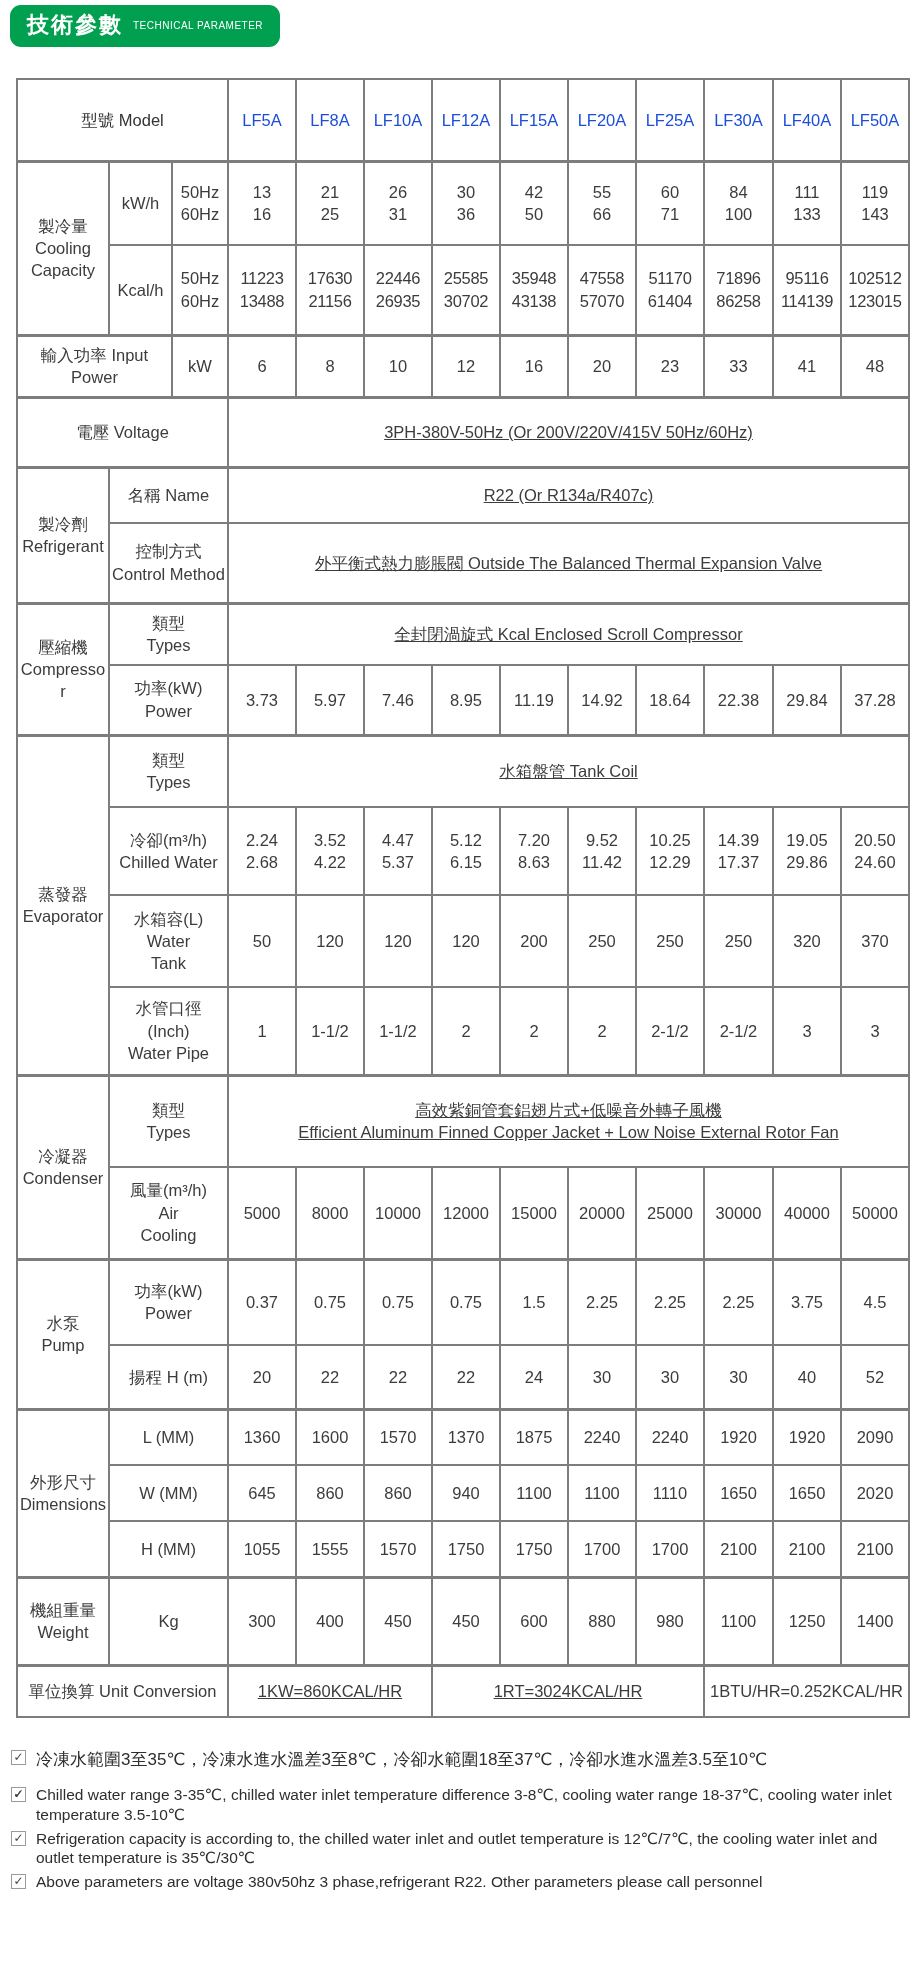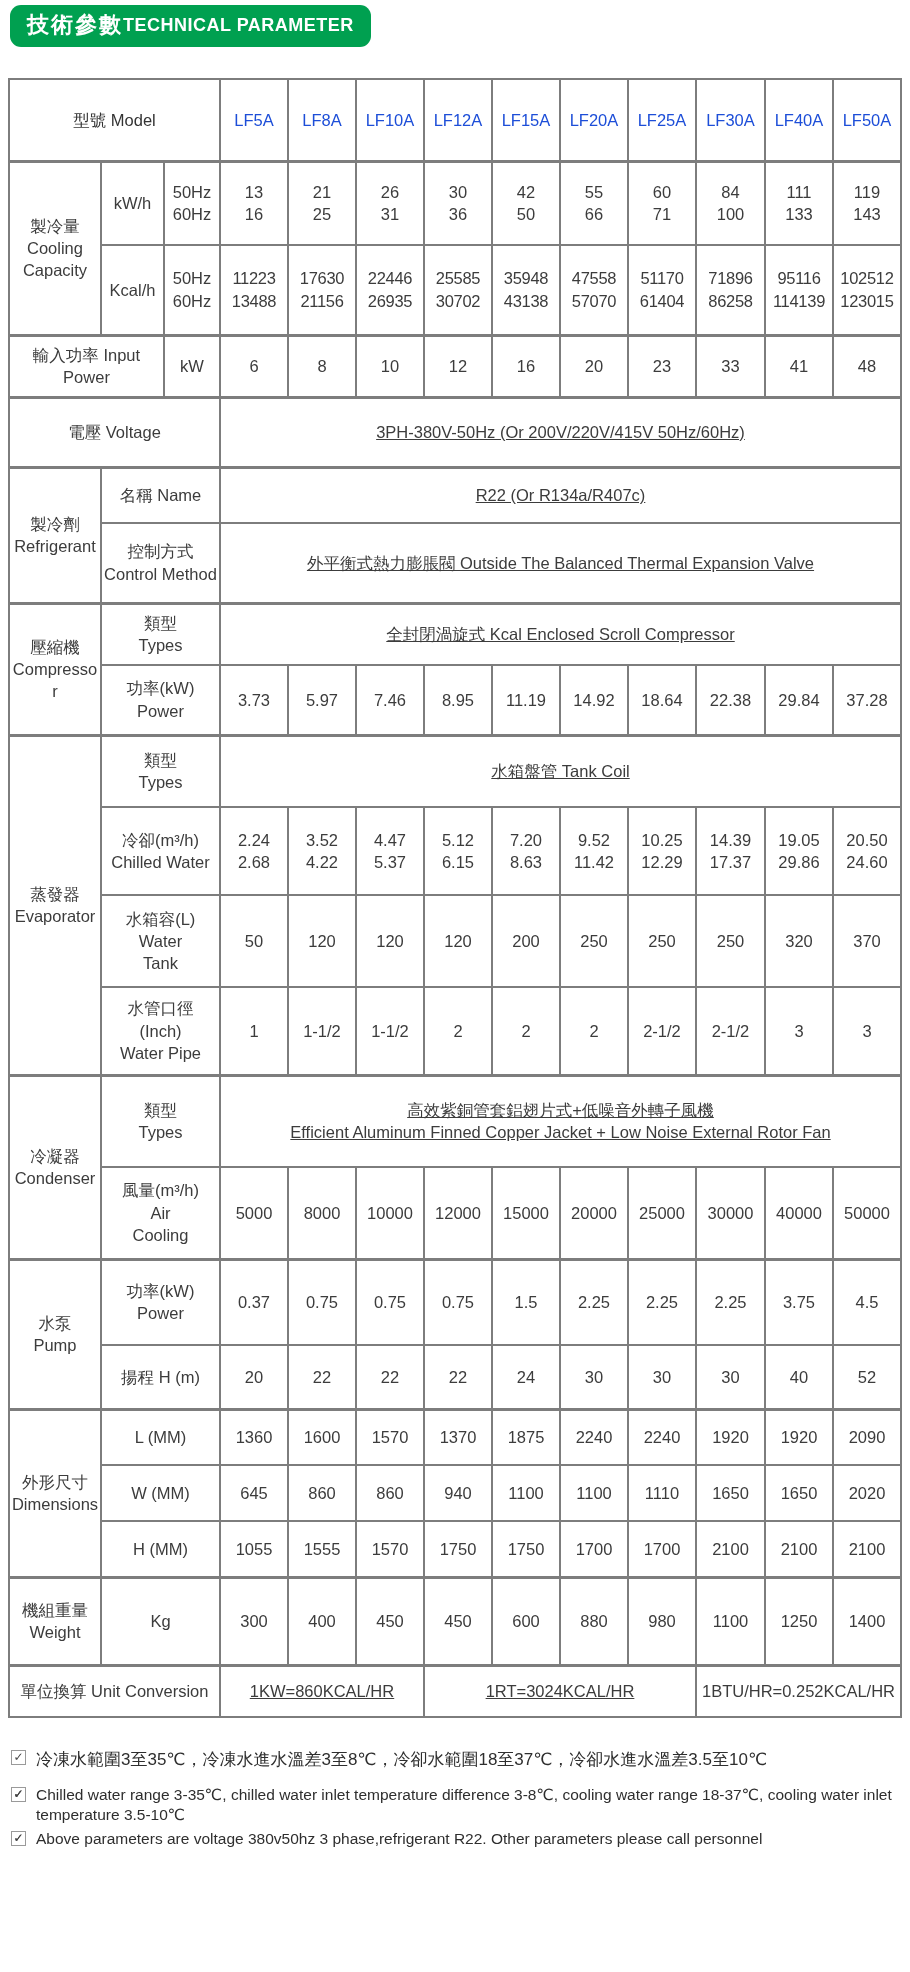--- a/index.html
+++ b/index.html
@@ -7,29 +7,29 @@
     width:910px;height:1972px;background:#ffffff;
     font-family:"Liberation Sans","DejaVu Sans",sans-serif;
     color:#3c3c3c;
   }
   .page{position:relative;width:910px;height:1972px;overflow:hidden;background:#fff;}
 
   
   .title-pill{
     position:absolute;top:5px;left:10px;
     background:#00A050;color:#fff;border-radius:11px;
-    padding:5px 17px 7px 17px;display:flex;align-items:center;
+    padding:5px 17px 7px 17px;display:flex;align-items:center;gap:10px;
     white-space:nowrap;
   }
   .title-zh{font-size:22px;font-weight:bold;letter-spacing:2px;}
-  .title-en{font-size:18px;font-weight:bold;letter-spacing:.5px;}
+  .title-en{font-size:10px;font-weight:normal;letter-spacing:.5px;}
 
   
   table.spec{
-    position:absolute;top:78px;left:8px;width:894px;
+    position:absolute;top:78px;left:16px;width:894px;
     border-collapse:collapse;table-layout:fixed;
   }
   .spec td{
     border:2px solid #7d7d7d;
     text-align:center;vertical-align:middle;
     padding:2px 1px;font-size:16.5px;line-height:1.35;
     overflow:hidden;word-break:break-word;
   }
   tr.sec td{border-top-width:3px;}
   .model{color:#1d4ed8;font-size:17px;}
@@ -498,20 +498,21 @@
     </div>
     <div class="note note-zh">
       <span class="chk">✓</span>
     </div>
     <div class="note note-en">
       <span class="chk">✓</span>
       <span>Chilled water range 3-35℃, chilled water inlet temperature difference 3-8℃, cooling water range 18-37℃, cooling water inlet temperature 3.5-10℃</span>
     </div>
     <div class="note note-en">
       <span class="chk">✓</span>
+      <span>Refrigeration capacity is according to, the chilled water inlet and outlet temperature is 12℃/7℃, the cooling water inlet and outlet temperature is 35℃/30℃</span>
     </div>
     <div class="note note-en">
       <span class="chk">✓</span>
       <span>Above parameters are voltage 380v50hz 3 phase,refrigerant R22.  Other parameters please call personnel</span>
     </div>
   </div>
 
 </div>
 
 </body></html>

